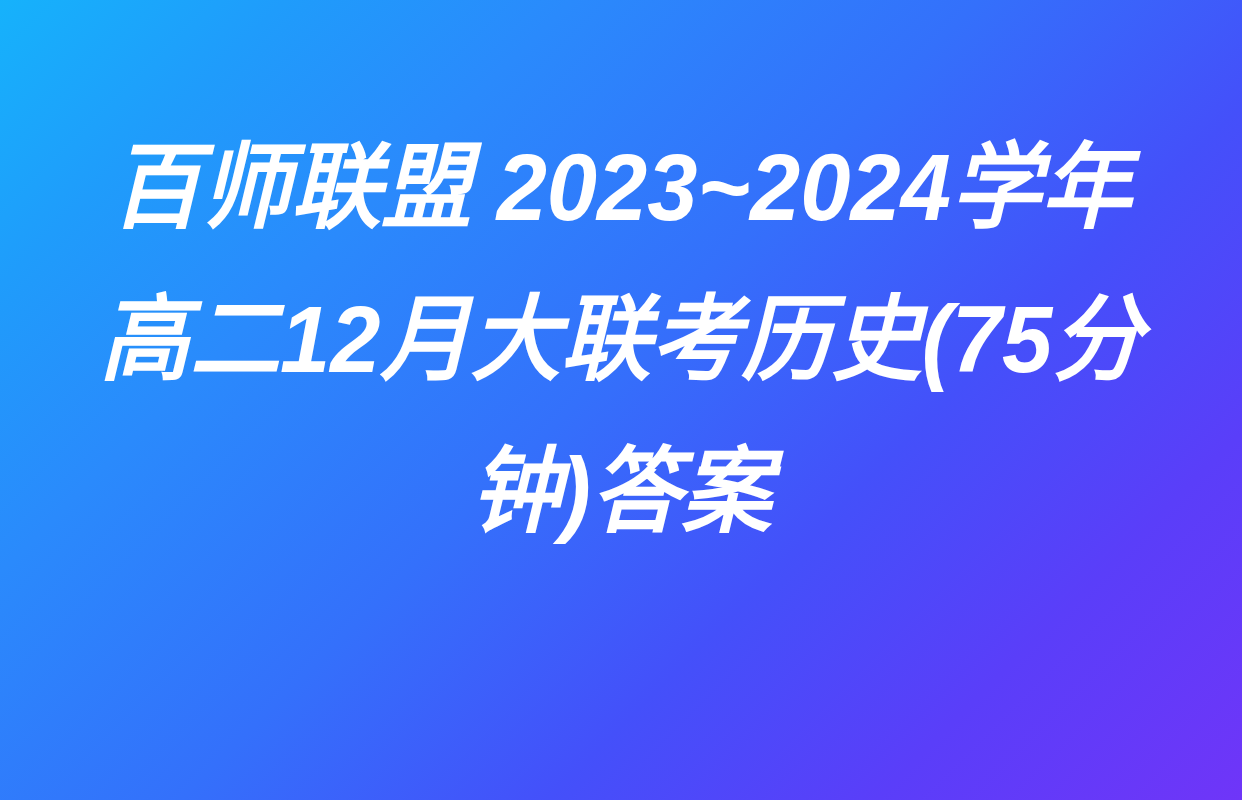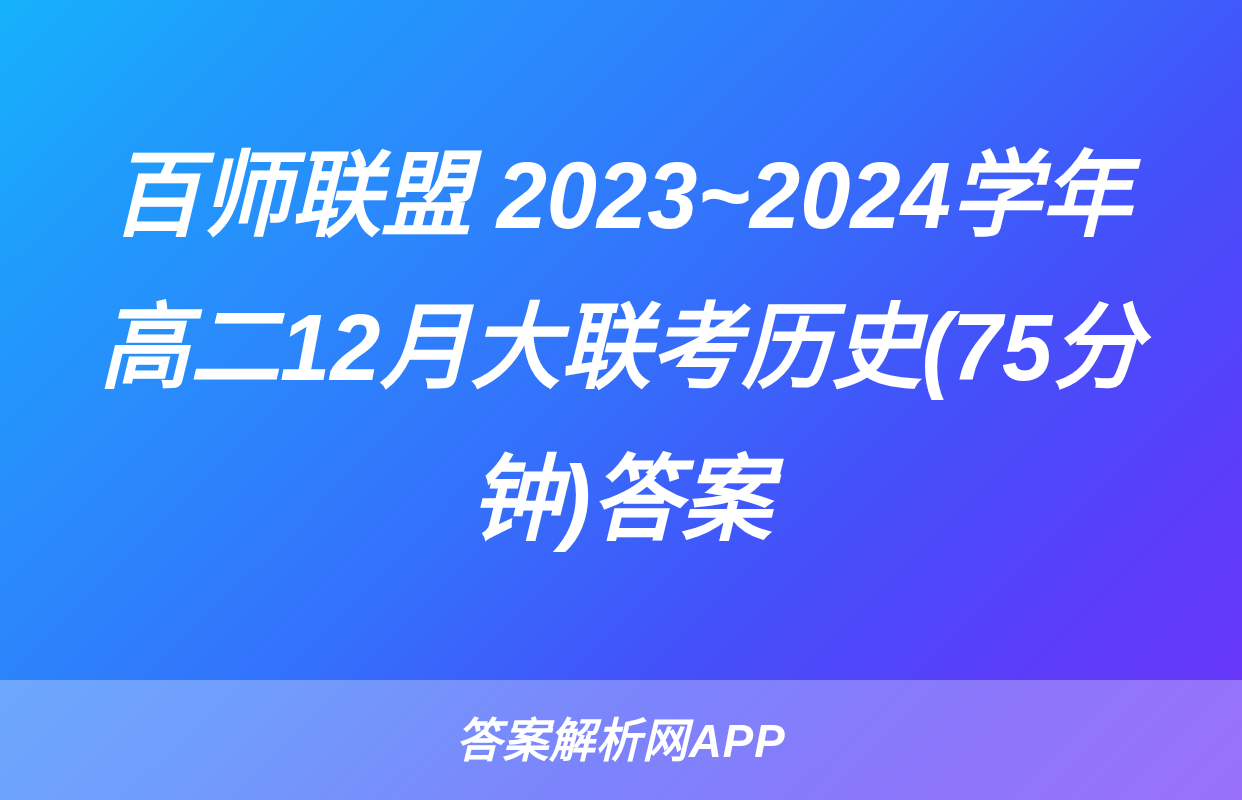--- a/index.html
+++ b/index.html
@@ -25,21 +25,21 @@
         #4450fa 66%,
         #5a3ef9 82%,
         #6f35f8 100%);
   }
 
   
   .title-block {
     position: absolute;
     left: 0;
     right: 0;
-    top: 8px;
+    top: 0;
     height: 680px;
     display: flex;
     flex-direction: column;
     align-items: center;
     justify-content: center;
     padding: 0 66px;
     box-sizing: border-box;
   }
 
   .title-text {
@@ -84,17 +84,14 @@
 </style>
 </head>
 <body>
 
 <div class="canvas">
 
   <div class="title-block">
     <h1 class="title-text">百师联盟 2023~2024学年高二12月大联考历史(75分钟)答案</h1>
   </div>
 
-  <div class="app-banner">
-    <span class="app-banner-text">答案解析网APP</span>
-  </div>
 
 </div>
 
 </body></html>

